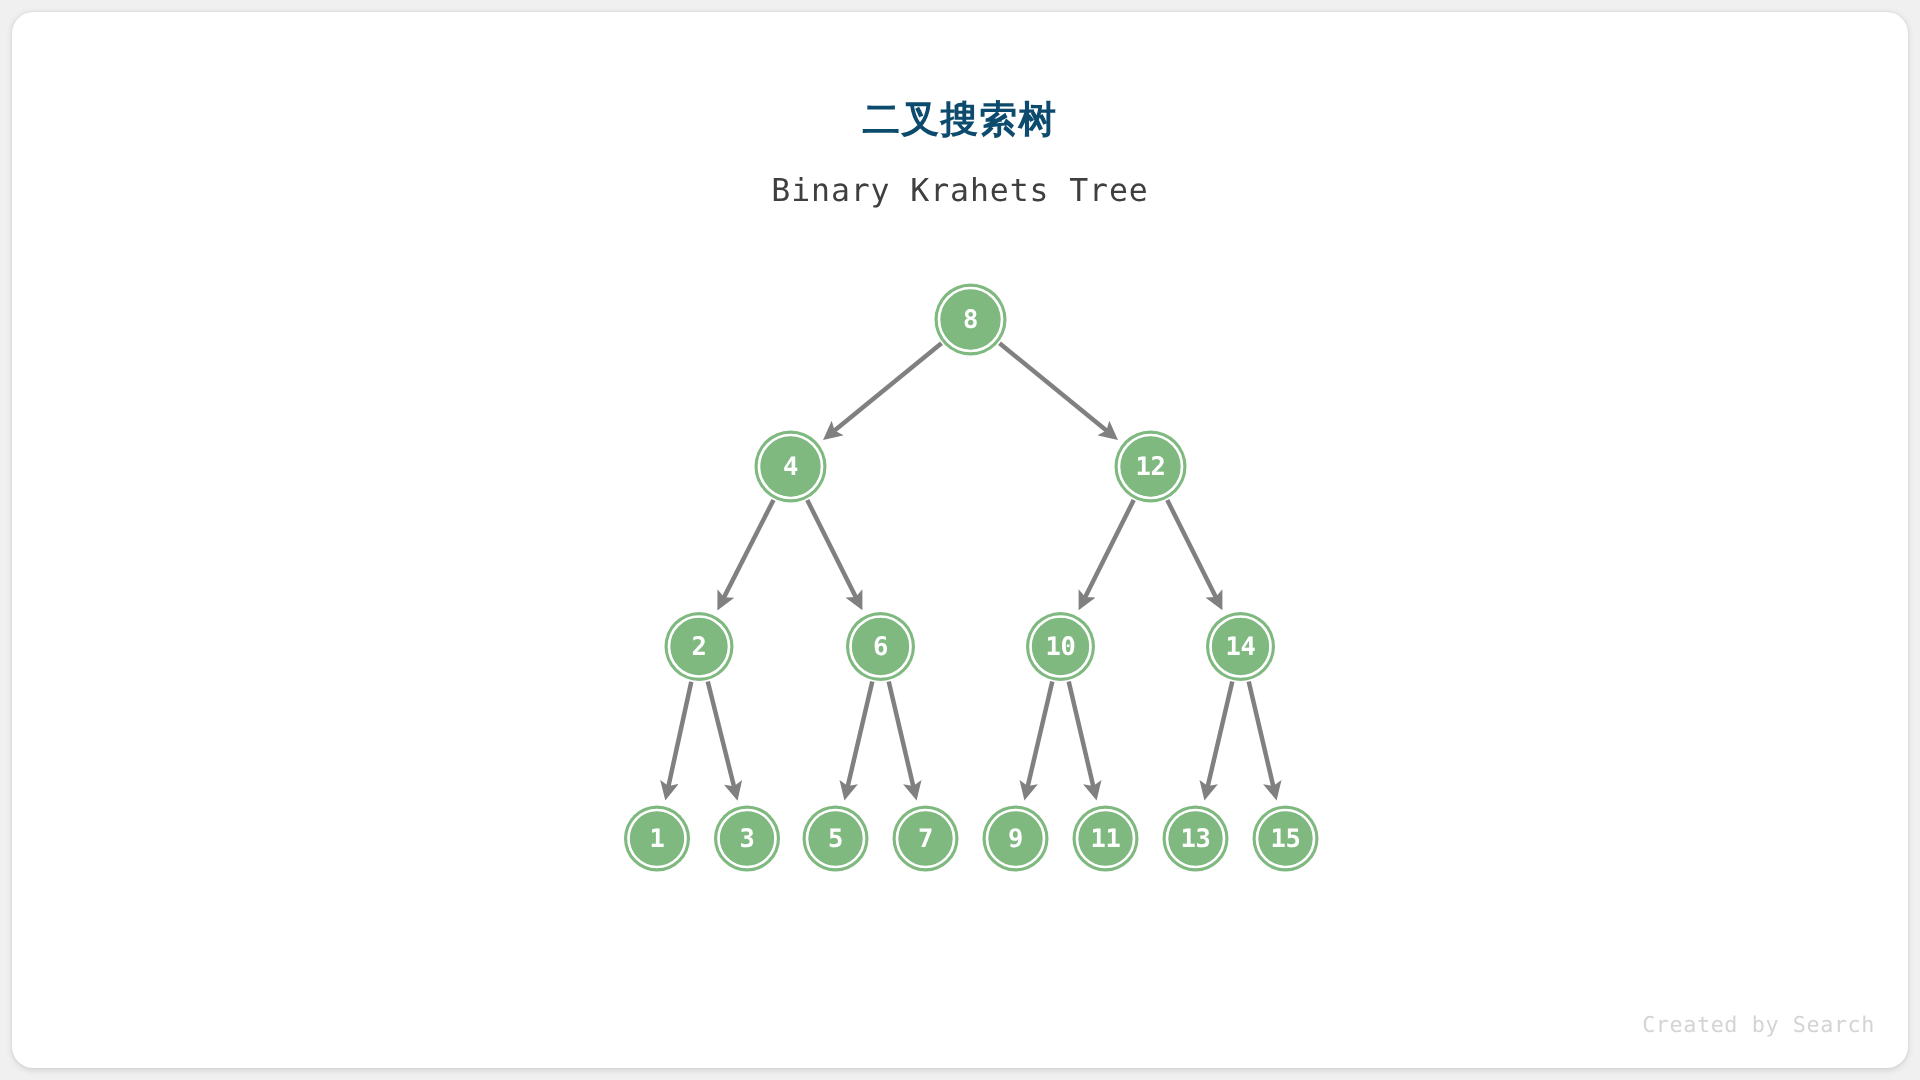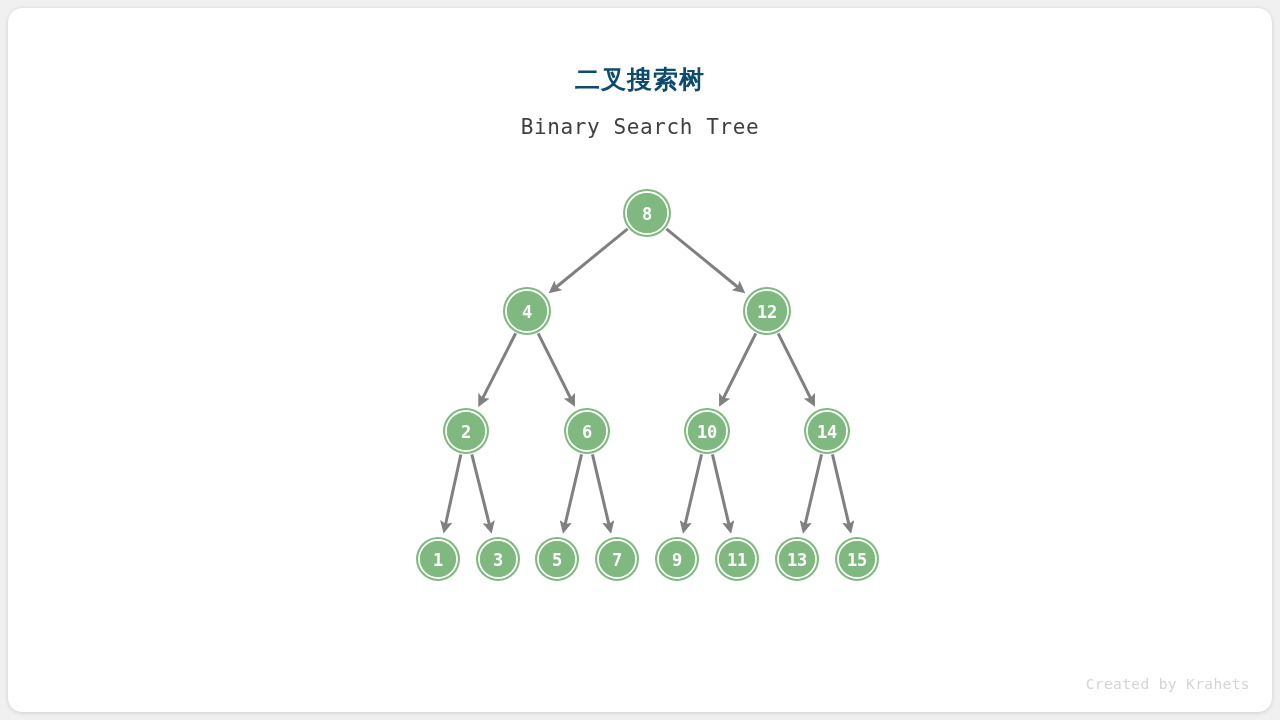--- a/index.html
+++ b/index.html
@@ -90,21 +90,21 @@
   }
 </style>
 </head>
 <body>
 
 <div class="page">
   <div class="card">
 
     <div class="title-zh">二叉搜索树</div>
 
-    <div class="title-en">Binary Search Tree</div>
+    <div class="title-en">Binary Krahets Tree</div>
 
     <svg class="tree-canvas" viewBox="0 0 1264 704" width="1264" height="704" xmlns="http://www.w3.org/2000/svg">
       <defs>
         <marker id="arrowhead" markerWidth="4.2" markerHeight="4.2" refX="2.2" refY="2.1" orient="auto" markerUnits="strokeWidth">
           <path d="M 0 0 L 4.2 2.1 L 0 4.2 L 0.9 2.1 Z" fill="#808080"></path>
         </marker>
       </defs>
       <g id="edge-layer">
           <line x1="619.636696810334" y1="220.8133642715606" x2="545.3340923379458" y2="281.4938245906776" stroke="#808080" stroke-width="3" stroke-linecap="butt" marker-end="url(#arrowhead)"></line>
           <line x1="658.363303189666" y1="220.8133642715606" x2="732.6659076620542" y2="281.4938245906776" stroke="#808080" stroke-width="3" stroke-linecap="butt" marker-end="url(#arrowhead)"></line>
@@ -208,16 +208,16 @@
           </g>
           <g>
             <circle cx="849" cy="551" r="22" fill="#7fb980"></circle>
             <circle cx="849" cy="551" r="19" fill="none" stroke="#ffffff" stroke-width="1.8"></circle>
             <circle cx="849" cy="551" r="17.8" fill="#7fb980"></circle>
             <text x="849" y="551.5" class="node-label" fill="#ffffff">15</text>
           </g>
         </g>
     </svg>
 
-    <div class="credit">Created by Krahets</div>
+    <div class="credit">Created by Search</div>
 
   </div>
 </div>
 
 </body></html>

